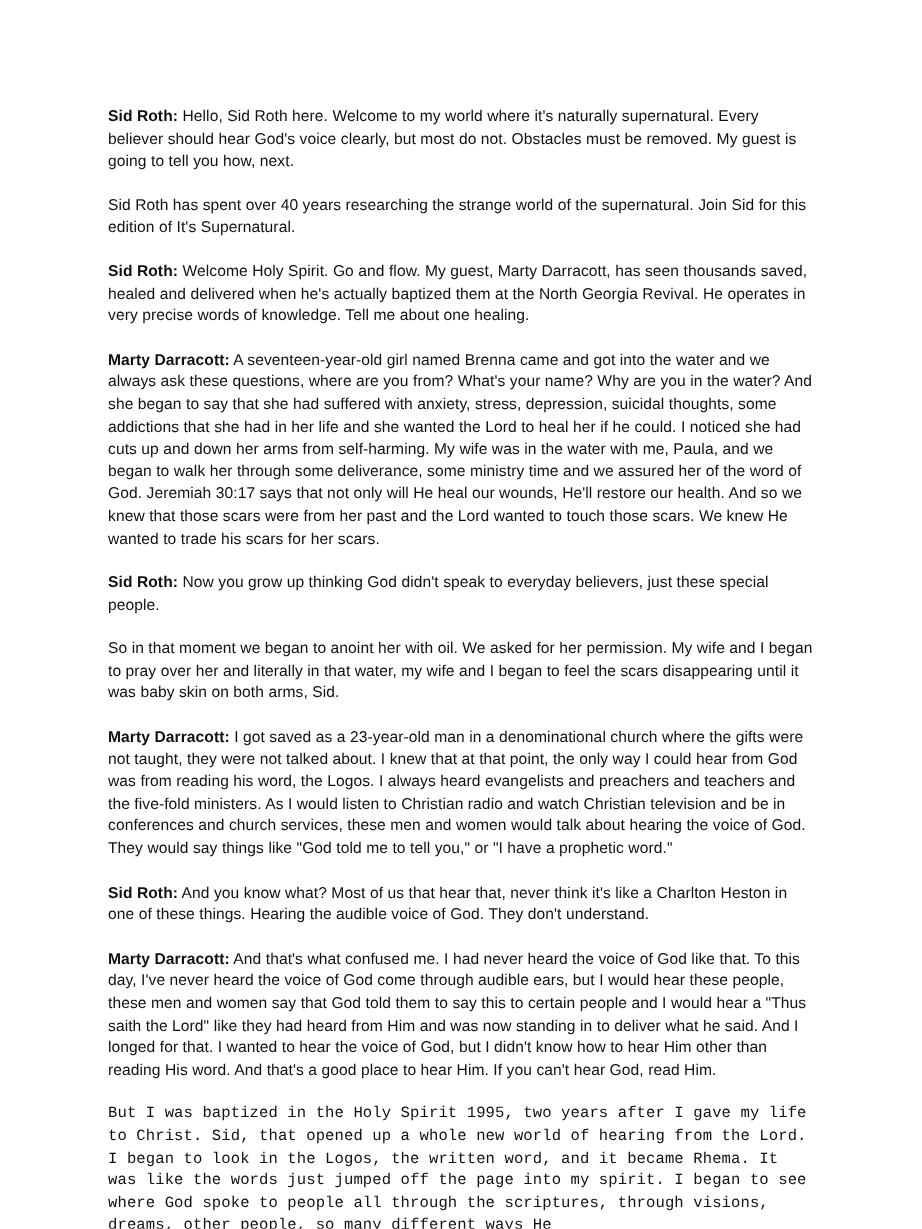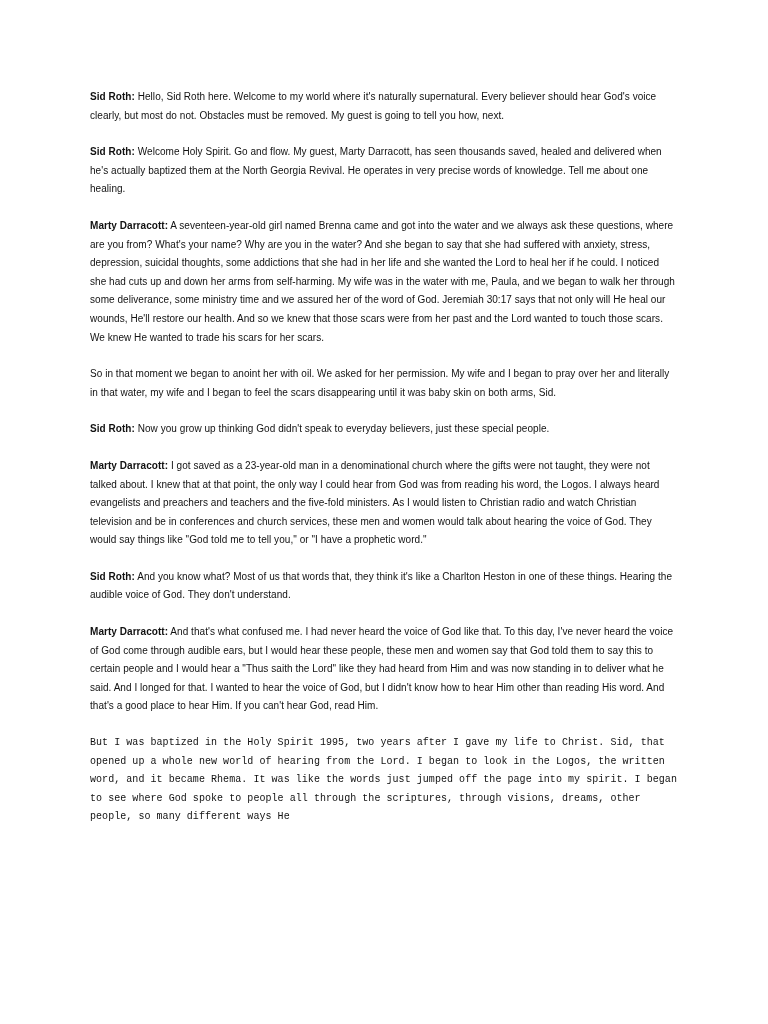--- a/index.html
+++ b/index.html
@@ -18,21 +18,21 @@
     width: 768px;
     height: 1024px;
     background: #ffffff;
     box-sizing: border-box;
     padding: 88px 90px 40px 90px;
   }
   .doc-body {
     width: 588px;
   }
   .para {
-    font-size: 10px;
+    font-size: 13px;
     line-height: 18.6px;
     text-align: left;
     margin: 0 0 18px 0;
     color: #111111;
     letter-spacing: 0.005em;
   }
   .para:last-child {
     margin-bottom: 0;
     font-family: Liberation Mono, monospace;
   }
@@ -46,43 +46,46 @@
 </head>
 <body>
 
 <div class="page">
   <div class="doc-body">
 
     <p class="para">
       <span class="speaker">Sid Roth:</span><span class="speech">  Hello, Sid Roth here. Welcome to my world where it's naturally supernatural. Every believer should hear God's voice clearly, but most do not. Obstacles must be removed. My guest is going to tell you how, next.</span>
     </p>
 
+    <p class="para">
+      <span class="speaker"></span><span class="speech">Sid Roth has spent over 40 years researching the strange world of the supernatural. Join Sid for this edition of It's Supernatural.</span>
+    </p>
 
     <p class="para">
       <span class="speaker">Sid Roth:</span><span class="speech">  Welcome Holy Spirit. Go and flow. My guest, Marty Darracott, has seen thousands saved, healed and delivered when he's actually baptized them at the North Georgia Revival. He operates in very precise words of knowledge. Tell me about one healing.</span>
     </p>
 
     <p class="para">
       <span class="speaker">Marty Darracott:</span><span class="speech">  A seventeen-year-old girl named Brenna came and got into the water and we always ask these questions, where are you from? What's your name? Why are you in the water? And she began to say that she had suffered with anxiety, stress, depression, suicidal thoughts, some addictions that she had in her life and she wanted the Lord to heal her if he could. I noticed she had cuts up and down her arms from self-harming. My wife was in the water with me, Paula, and we began to walk her through some deliverance, some ministry time and we assured her of the word of God. Jeremiah 30:17 says that not only will He heal our wounds, He'll restore our health. And so we knew that those scars were from her past and the Lord wanted to touch those scars. We knew He wanted to trade his scars for her scars.</span>
     </p>
 
     <p class="para">
-      <span class="speaker"></span><span class="speech">So in that moment we began to anoint her with oil. We asked for her permission. My wife and I began to pray over her and literally in that water, my wife and I began to feel the scars disappearing until it was baby skin on both arms, Sid.</span>
+      <span class="speaker">Sid Roth:</span><span class="speech">  Now you grow up thinking God didn't speak to everyday believers, just these special people.</span>
     </p>
 
     <p class="para">
-      <span class="speaker">Sid Roth:</span><span class="speech">  Now you grow up thinking God didn't speak to everyday believers, just these special people.</span>
+      <span class="speaker"></span><span class="speech">So in that moment we began to anoint her with oil. We asked for her permission. My wife and I began to pray over her and literally in that water, my wife and I began to feel the scars disappearing until it was baby skin on both arms, Sid.</span>
     </p>
 
     <p class="para">
       <span class="speaker">Marty Darracott:</span><span class="speech">  I got saved as a 23-year-old man in a denominational church where the gifts were not taught, they were not talked about. I knew that at that point, the only way I could hear from God was from reading his word, the Logos. I always heard evangelists and preachers and teachers and the five-fold ministers. As I would listen to Christian radio and watch Christian television and be in conferences and church services, these men and women would talk about hearing the voice of God. They would say things like "God told me to tell you," or "I have a prophetic word."</span>
     </p>
 
     <p class="para">
-      <span class="speaker">Sid Roth:</span><span class="speech">  And you know what? Most of us that words that, they think it's like a Charlton Heston in one of these things. Hearing the audible voice of God. They don't understand.</span>
+      <span class="speaker">Sid Roth:</span><span class="speech">  And you know what? Most of us that hear that, never think it's like a Charlton Heston in one of these things. Hearing the audible voice of God. They don't understand.</span>
     </p>
 
     <p class="para">
       <span class="speaker">Marty Darracott:</span><span class="speech">  And that's what confused me. I had never heard the voice of God like that. To this day, I've never heard the voice of God come through audible ears, but I would hear these people, these men and women say that God told them to say this to certain people and I would hear a "Thus saith the Lord" like they had heard from Him and was now standing in to deliver what he said. And I longed for that. I wanted to hear the voice of God, but I didn't know how to hear Him other than reading His word. And that's a good place to hear Him. If you can't hear God, read Him.</span>
     </p>
 
     <p class="para">
       <span class="speaker"></span><span class="speech">But I was baptized in the Holy Spirit 1995, two years after I gave my life to Christ. Sid, that opened up a whole new world of hearing from the Lord. I began to look in the Logos, the written word, and it became Rhema. It was like the words just jumped off the page into my spirit. I began to see where God spoke to people all through the scriptures, through visions, dreams, other people, so many different ways He</span>
     </p>
 

